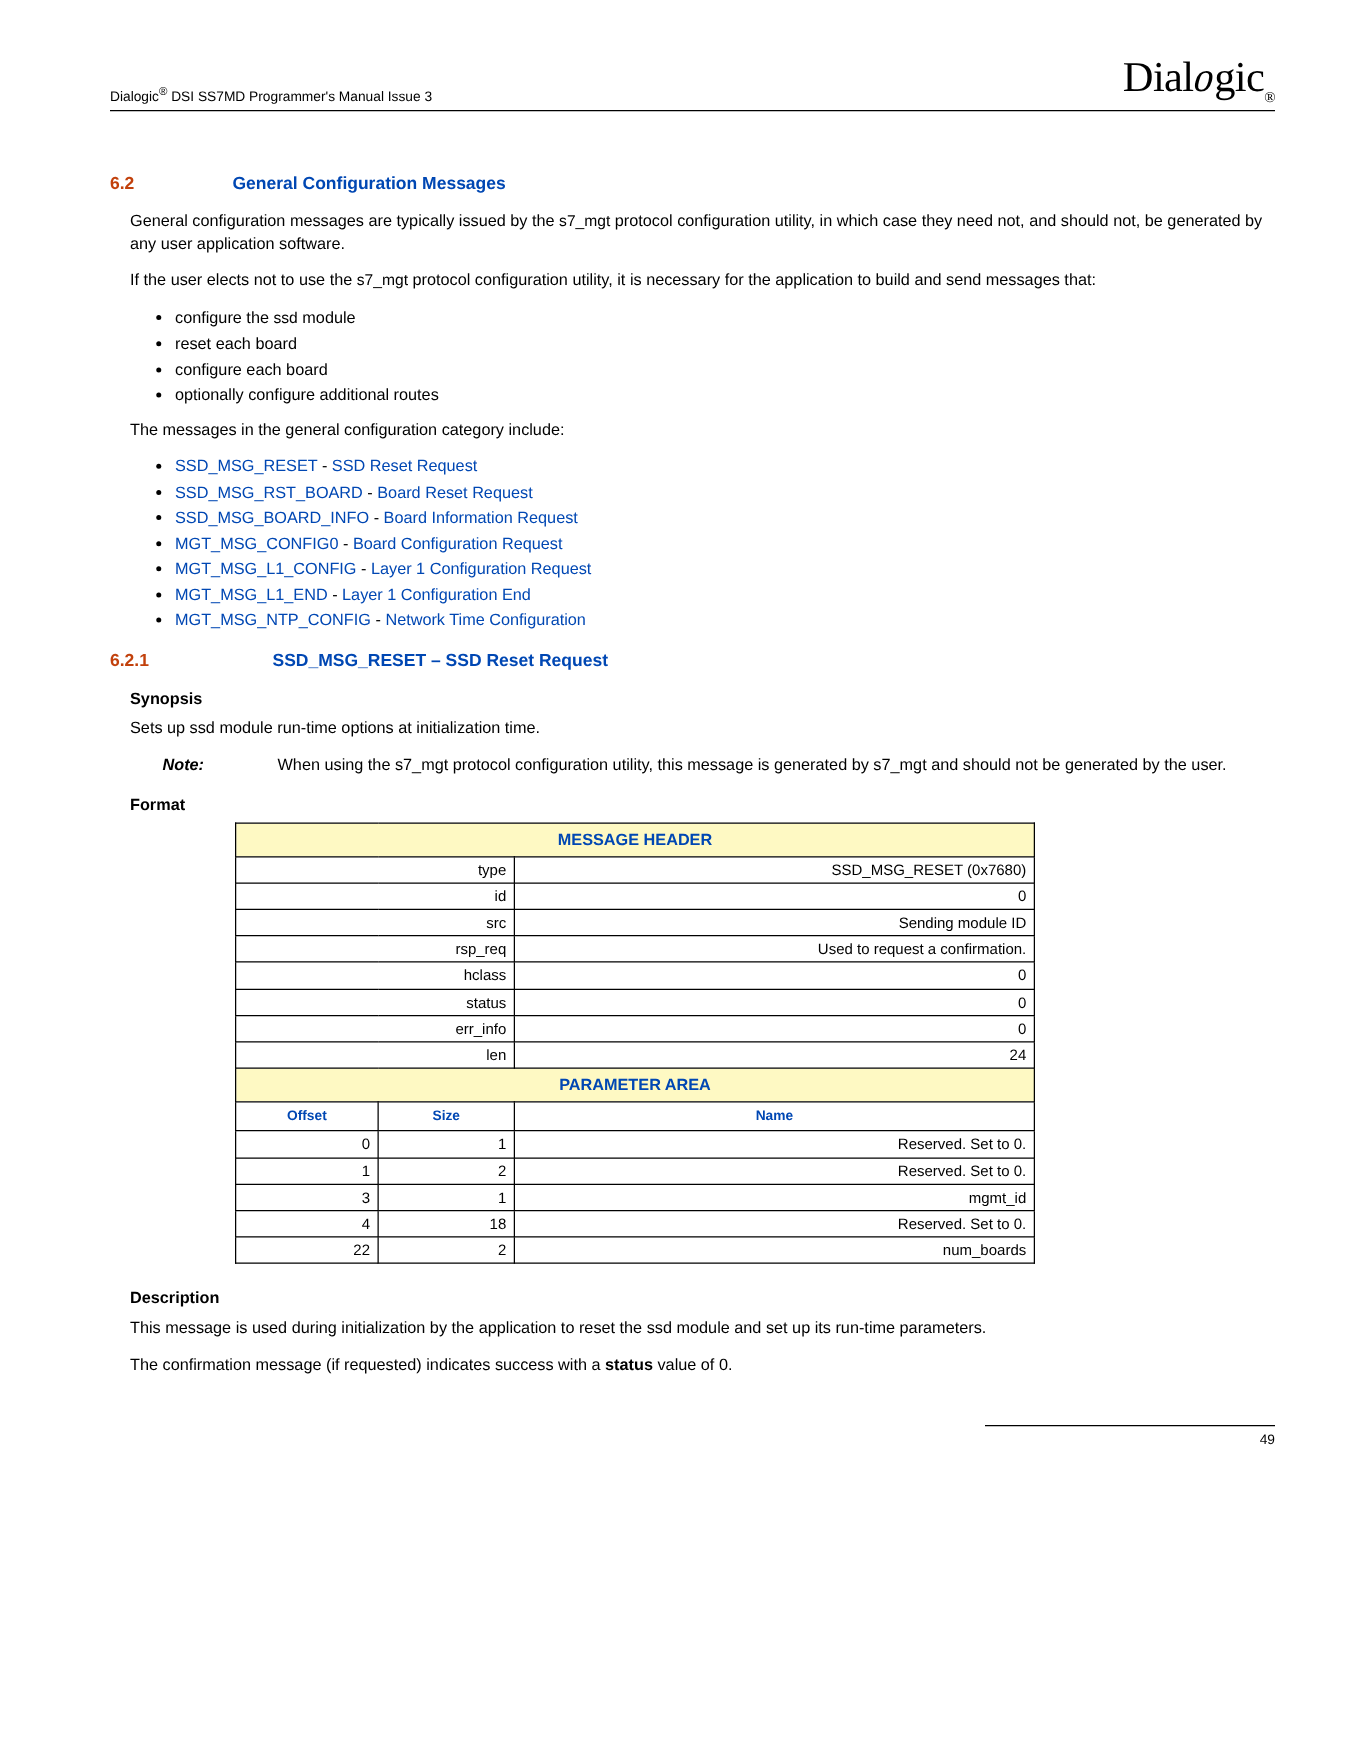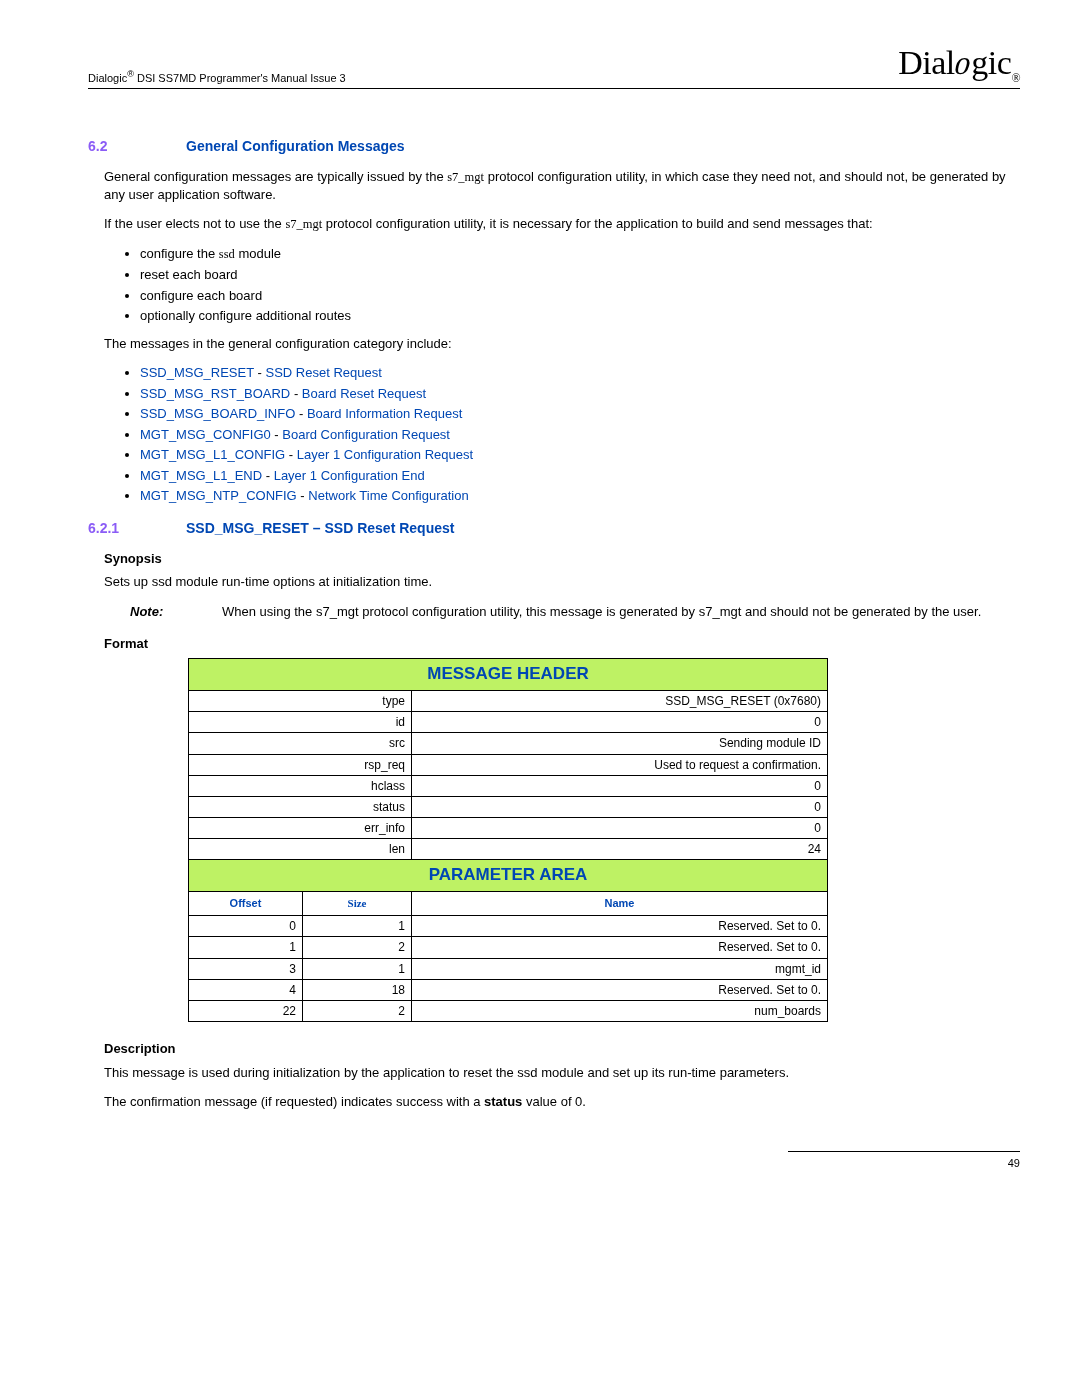--- a/index.html
+++ b/index.html
@@ -32,21 +32,21 @@
   }
   .logo .reg {
     font-size: 12px;
     vertical-align: bottom;
   }
   .sec-row {
     display: flex;
     margin-bottom: 12px;
   }
   .sec-num {
-    color: #8b5cf6;
+    color: #c2410c;
     font-weight: bold;
     width: 98px;
     font-size: 14px;
   }
   .sec-title {
     color: #0047b3;
     font-weight: bold;
     font-size: 14px;
   }
   .body-indent {
@@ -83,36 +83,36 @@
     margin-top: 6px;
     margin-bottom: 18px;
   }
   table.msg th, table.msg td {
     border: 1px solid #000;
     padding: 2px 6px;
     text-align: right;
     vertical-align: top;
   }
   table.msg th.section-hdr {
-    background: #bef264;
+    background: #fef9c3;
     text-align: center;
     color: #0047b3;
     font-weight: bold;
-    font-size: 17px;
+    font-size: 13px;
     padding: 4px;
   }
   table.msg th.col-hdr {
     background: #fff;
     text-align: center;
     color: #0047b3;
     font-weight: bold;
     font-size: 11px;
     padding: 4px;
   }
-  .mono { font-family: Liberation Serif, serif; font-size: 12.5px; }
+  .mono { font-family: Liberation Sans, sans-serif; font-size: 12.5px; }
   .footer-line {
     border-top: 1px solid #000;
     width: 232px;
     margin-left: auto;
     margin-top: 40px;
   }
   .page-num {
     text-align: right;
     font-size: 11px;
     margin-top: 4px;
@@ -153,21 +153,21 @@
       <li><span class="link">SSD_MSG_RESET</span> - <span class="link">SSD Reset Request</span></li>
       <li><span class="link">SSD_MSG_RST_BOARD</span> - <span class="link">Board Reset Request</span></li>
       <li><span class="link">SSD_MSG_BOARD_INFO</span> - <span class="link">Board Information Request</span></li>
       <li><span class="link">MGT_MSG_CONFIG0</span> - <span class="link">Board Configuration Request</span></li>
       <li><span class="link">MGT_MSG_L1_CONFIG</span> - <span class="link">Layer 1 Configuration Request</span></li>
       <li><span class="link">MGT_MSG_L1_END</span> - <span class="link">Layer 1 Configuration End</span></li>
       <li><span class="link">MGT_MSG_NTP_CONFIG</span> - <span class="link">Network Time Configuration</span></li>
     </ul>
 </div>
 
-<div class="sec-row" style="margin-top:14px;">
+<div class="sec-row" style="margin-top:14px;gap:32px;">
   <div class="sec-num">6.2.1</div>
   <div class="sec-title">SSD_MSG_RESET – SSD Reset Request</div>
 </div>
 
 <div class="sublabel">Synopsis</div>
 <p class="body-indent">Sets up ssd module run-time options at initialization time.</p>
 
 <div class="note-row">
   <div class="note-label">Note:</div>
   <div>When using the s7_mgt protocol configuration utility, this message is generated by s7_mgt and should not be generated by the user.</div>
@@ -214,21 +214,21 @@
         <td colspan="2">len</td>
         <td>24</td>
       </tr>
     </tbody>
   <tbody>
       <tr>
         <th class="section-hdr" colspan="3">PARAMETER AREA</th>
       </tr>
   <tr>
     <th class="col-hdr" style="width:105px;">Offset</th>
-    <th class="col-hdr" style="width:100px;font-family:Liberation Serif, serif;">Size</th>
+    <th class="col-hdr" style="width:100px;">Size</th>
     <th class="col-hdr">Name</th>
   </tr>
   </tbody>
     <tbody id="rows2">
       <tr>
         <td>0</td>
         <td>1</td>
         <td>Reserved. Set to 0.</td>
       </tr>
       <tr>

